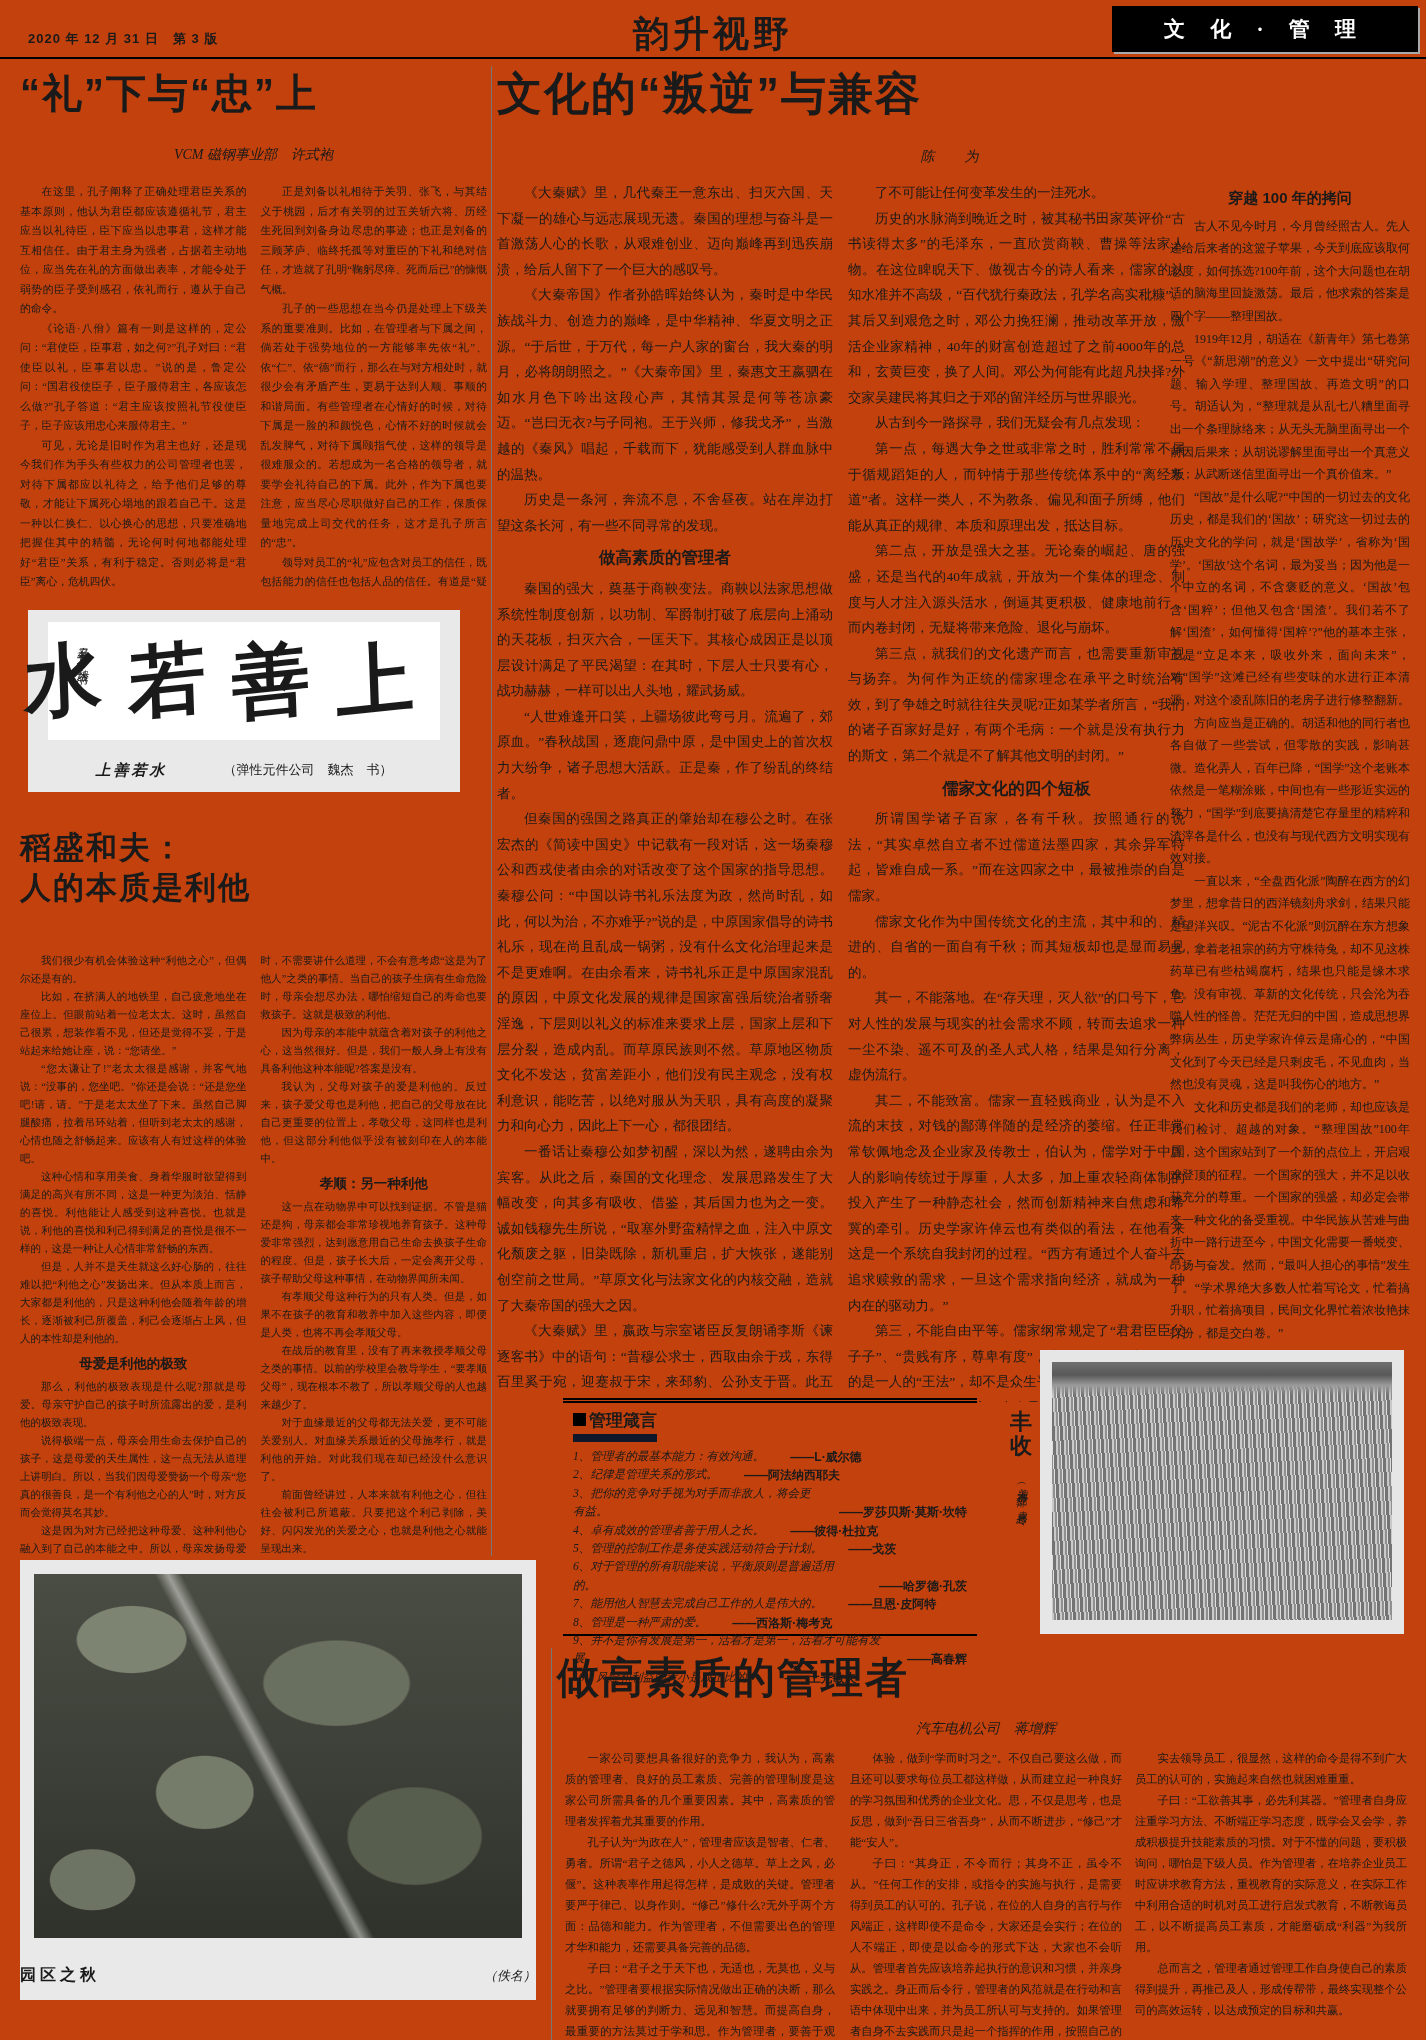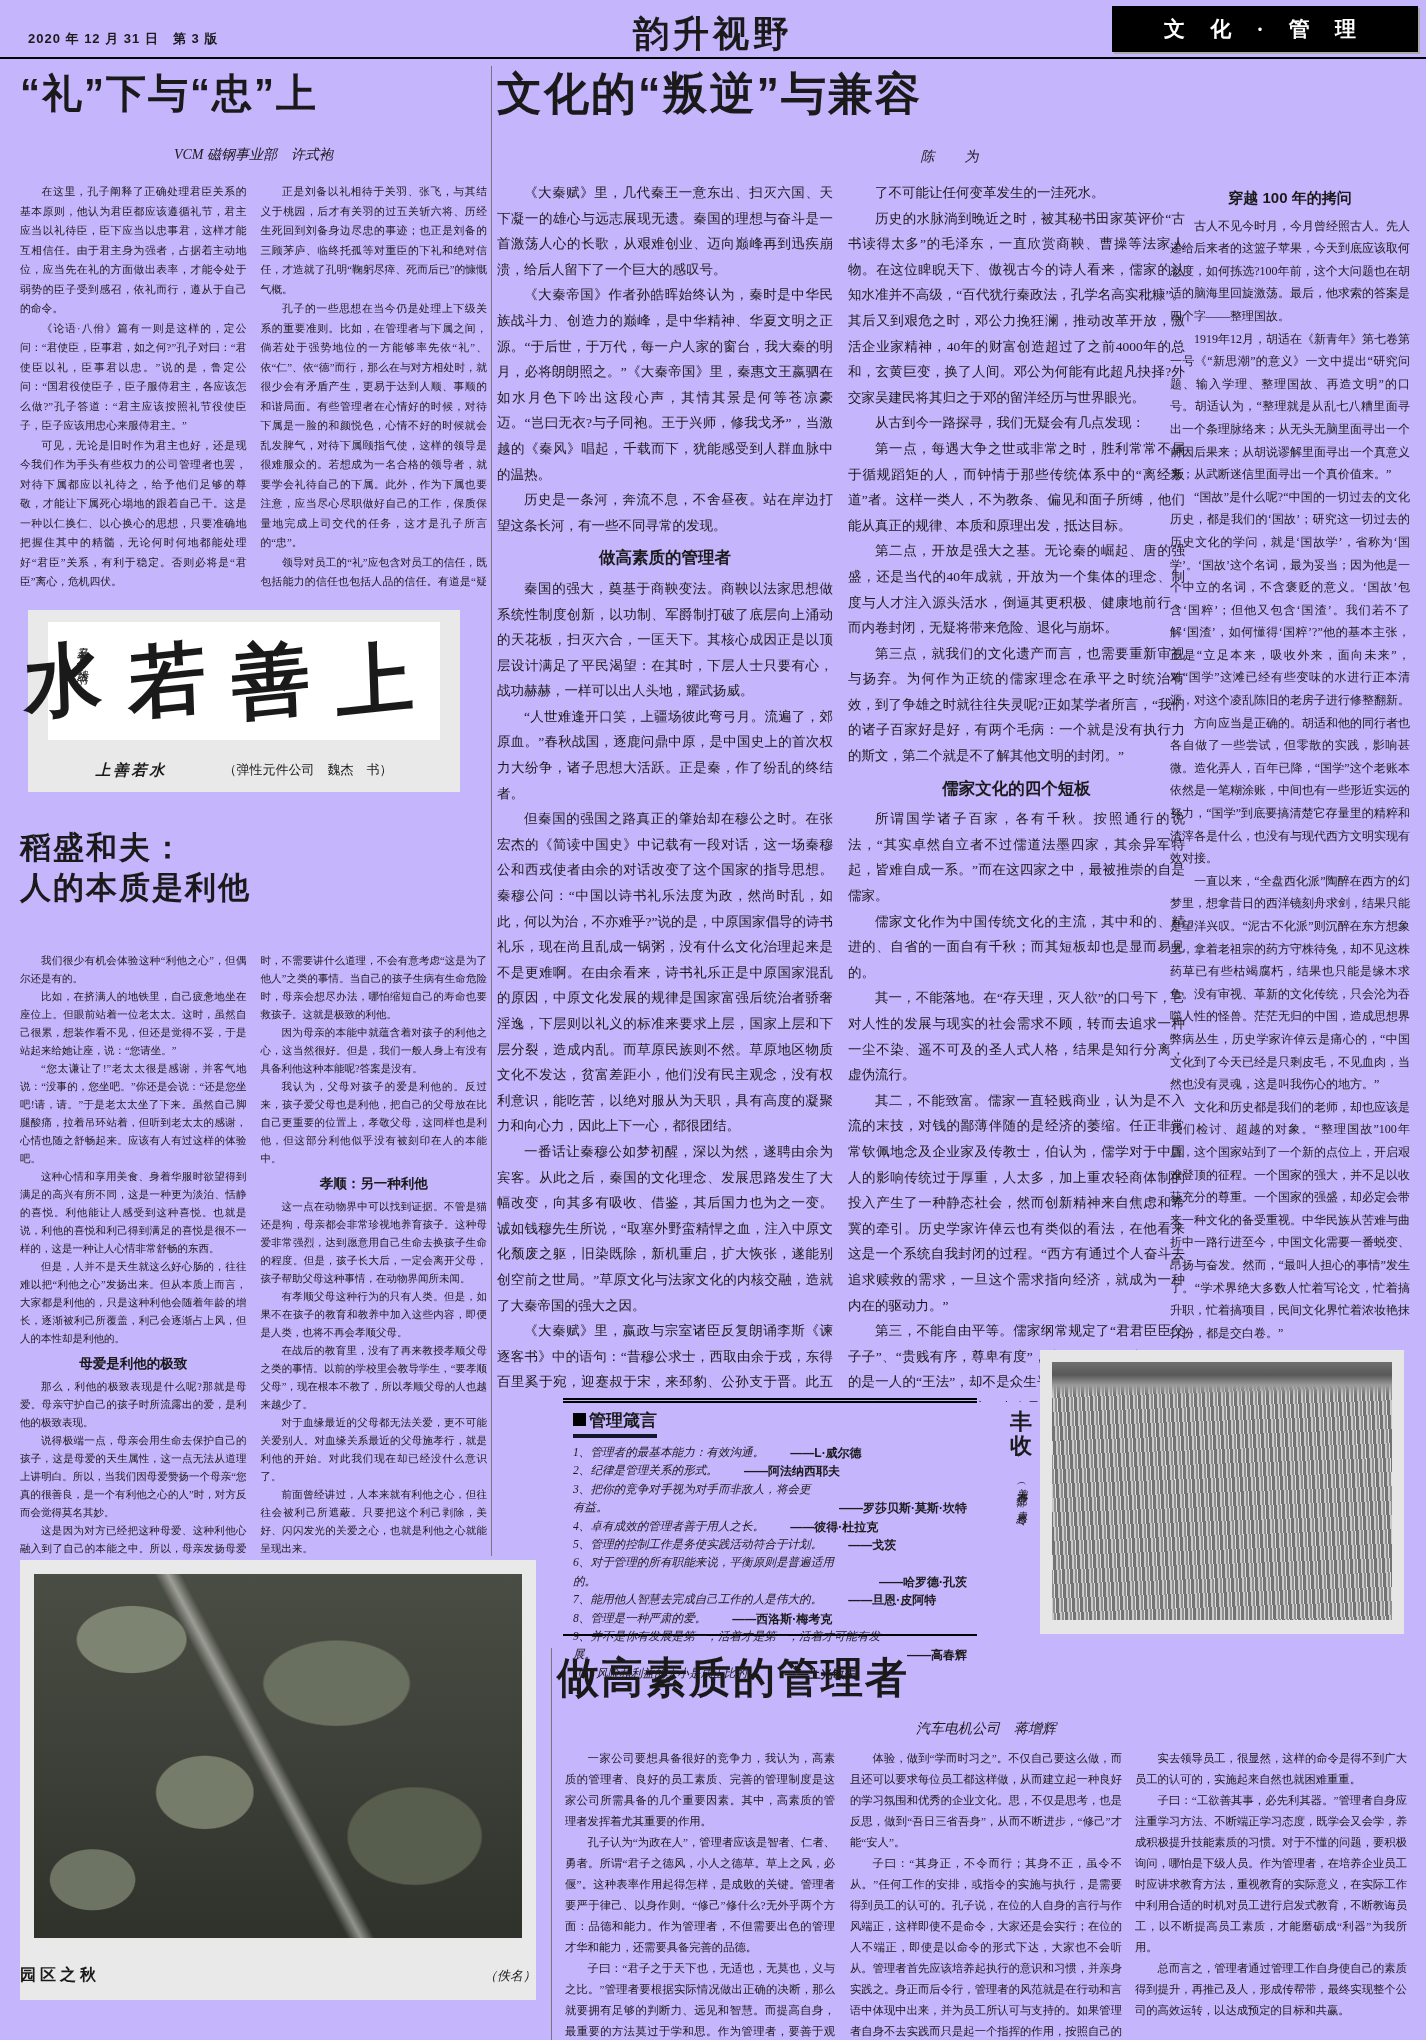--- a/index.html
+++ b/index.html
@@ -1,16 +1,16 @@
 <!DOCTYPE html>
 <html><head>
 <meta charset="utf-8">
 <style>
   html,body{margin:0;padding:0;background:#9a9a9a;}
-  .page{position:relative;width:1426px;height:2040px;background:#c4b5fd;margin:0 auto;
+  .page{position:relative;width:1426px;height:2040px;background:#c2410c;margin:0 auto;
         font-family:"Liberation Serif","DejaVu Serif",serif;color:#1a1a1a;overflow:hidden;}
   
   .masthead{position:absolute;left:0;top:10px;width:100%;text-align:center;
             font-family:"Liberation Sans","DejaVu Sans",sans-serif;font-weight:900;
             font-size:36px;letter-spacing:4px;}
   .dateline{position:absolute;left:28px;top:30px;font-family:"Liberation Sans",sans-serif;
             font-size:13px;font-weight:700;letter-spacing:1px;}
   .section-box{position:absolute;right:8px;top:6px;width:306px;height:46px;background:#000;
                color:#fff;display:flex;align-items:center;justify-content:center;
                font-weight:700;font-size:21px;letter-spacing:10px;box-shadow:2px 2px 0 #aaa;}
@@ -67,21 +67,21 @@
   .a2-byline{position:absolute;left:497px;top:148px;width:913px;letter-spacing:8px;}
   .a2c1{left:497px;top:180px;width:336px;height:1212px;font-size:13.5px;line-height:25.6px;}
   .a2c2{left:848px;top:180px;width:337px;height:1222px;font-size:13.5px;line-height:25.6px;}
   .a2c3{left:1170px;top:180px;width:240px;height:1160px;font-size:12px;line-height:22.6px;}
   .a2c1 .subhead,.a2c2 .subhead{font-size:16.5px;}
   .a2c3 .subhead{font-size:15px;}
   
   .qbox{position:absolute;left:563px;top:1398px;width:414px;border-top:5px double #000;
         border-bottom:2px solid #000;padding:6px 10px 8px 10px;box-sizing:border-box;height:238px;}
   .qbox-title{display:inline-block;font-family:"Liberation Sans",sans-serif;font-weight:900;
-              font-size:17px;border-bottom:4px solid #0f172a;padding-bottom:2px;margin:0 0 6px 0;}
+              font-size:17px;border-bottom:8px solid #0f172a;padding-bottom:2px;margin:0 0 6px 0;}
   .qbox-title .sq{display:inline-block;width:13px;height:13px;background:#000;margin-right:3px;}
   .qitem{display:flex;justify-content:flex-start;align-items:flex-end;gap:26px;
          font-size:11.6px;line-height:18.4px;font-style:italic;}
   .qitem .q{text-align:left;}
   .qitem .who{white-space:nowrap;font-weight:700;font-style:normal;
               font-family:"Liberation Sans",sans-serif;font-size:12px;}
   
   .harvest-panel{position:absolute;left:1040px;top:1350px;width:364px;height:284px;background:#e6e6e6;}
   .harvest{position:absolute;left:12px;top:12px;width:340px;height:258px;
            background:

